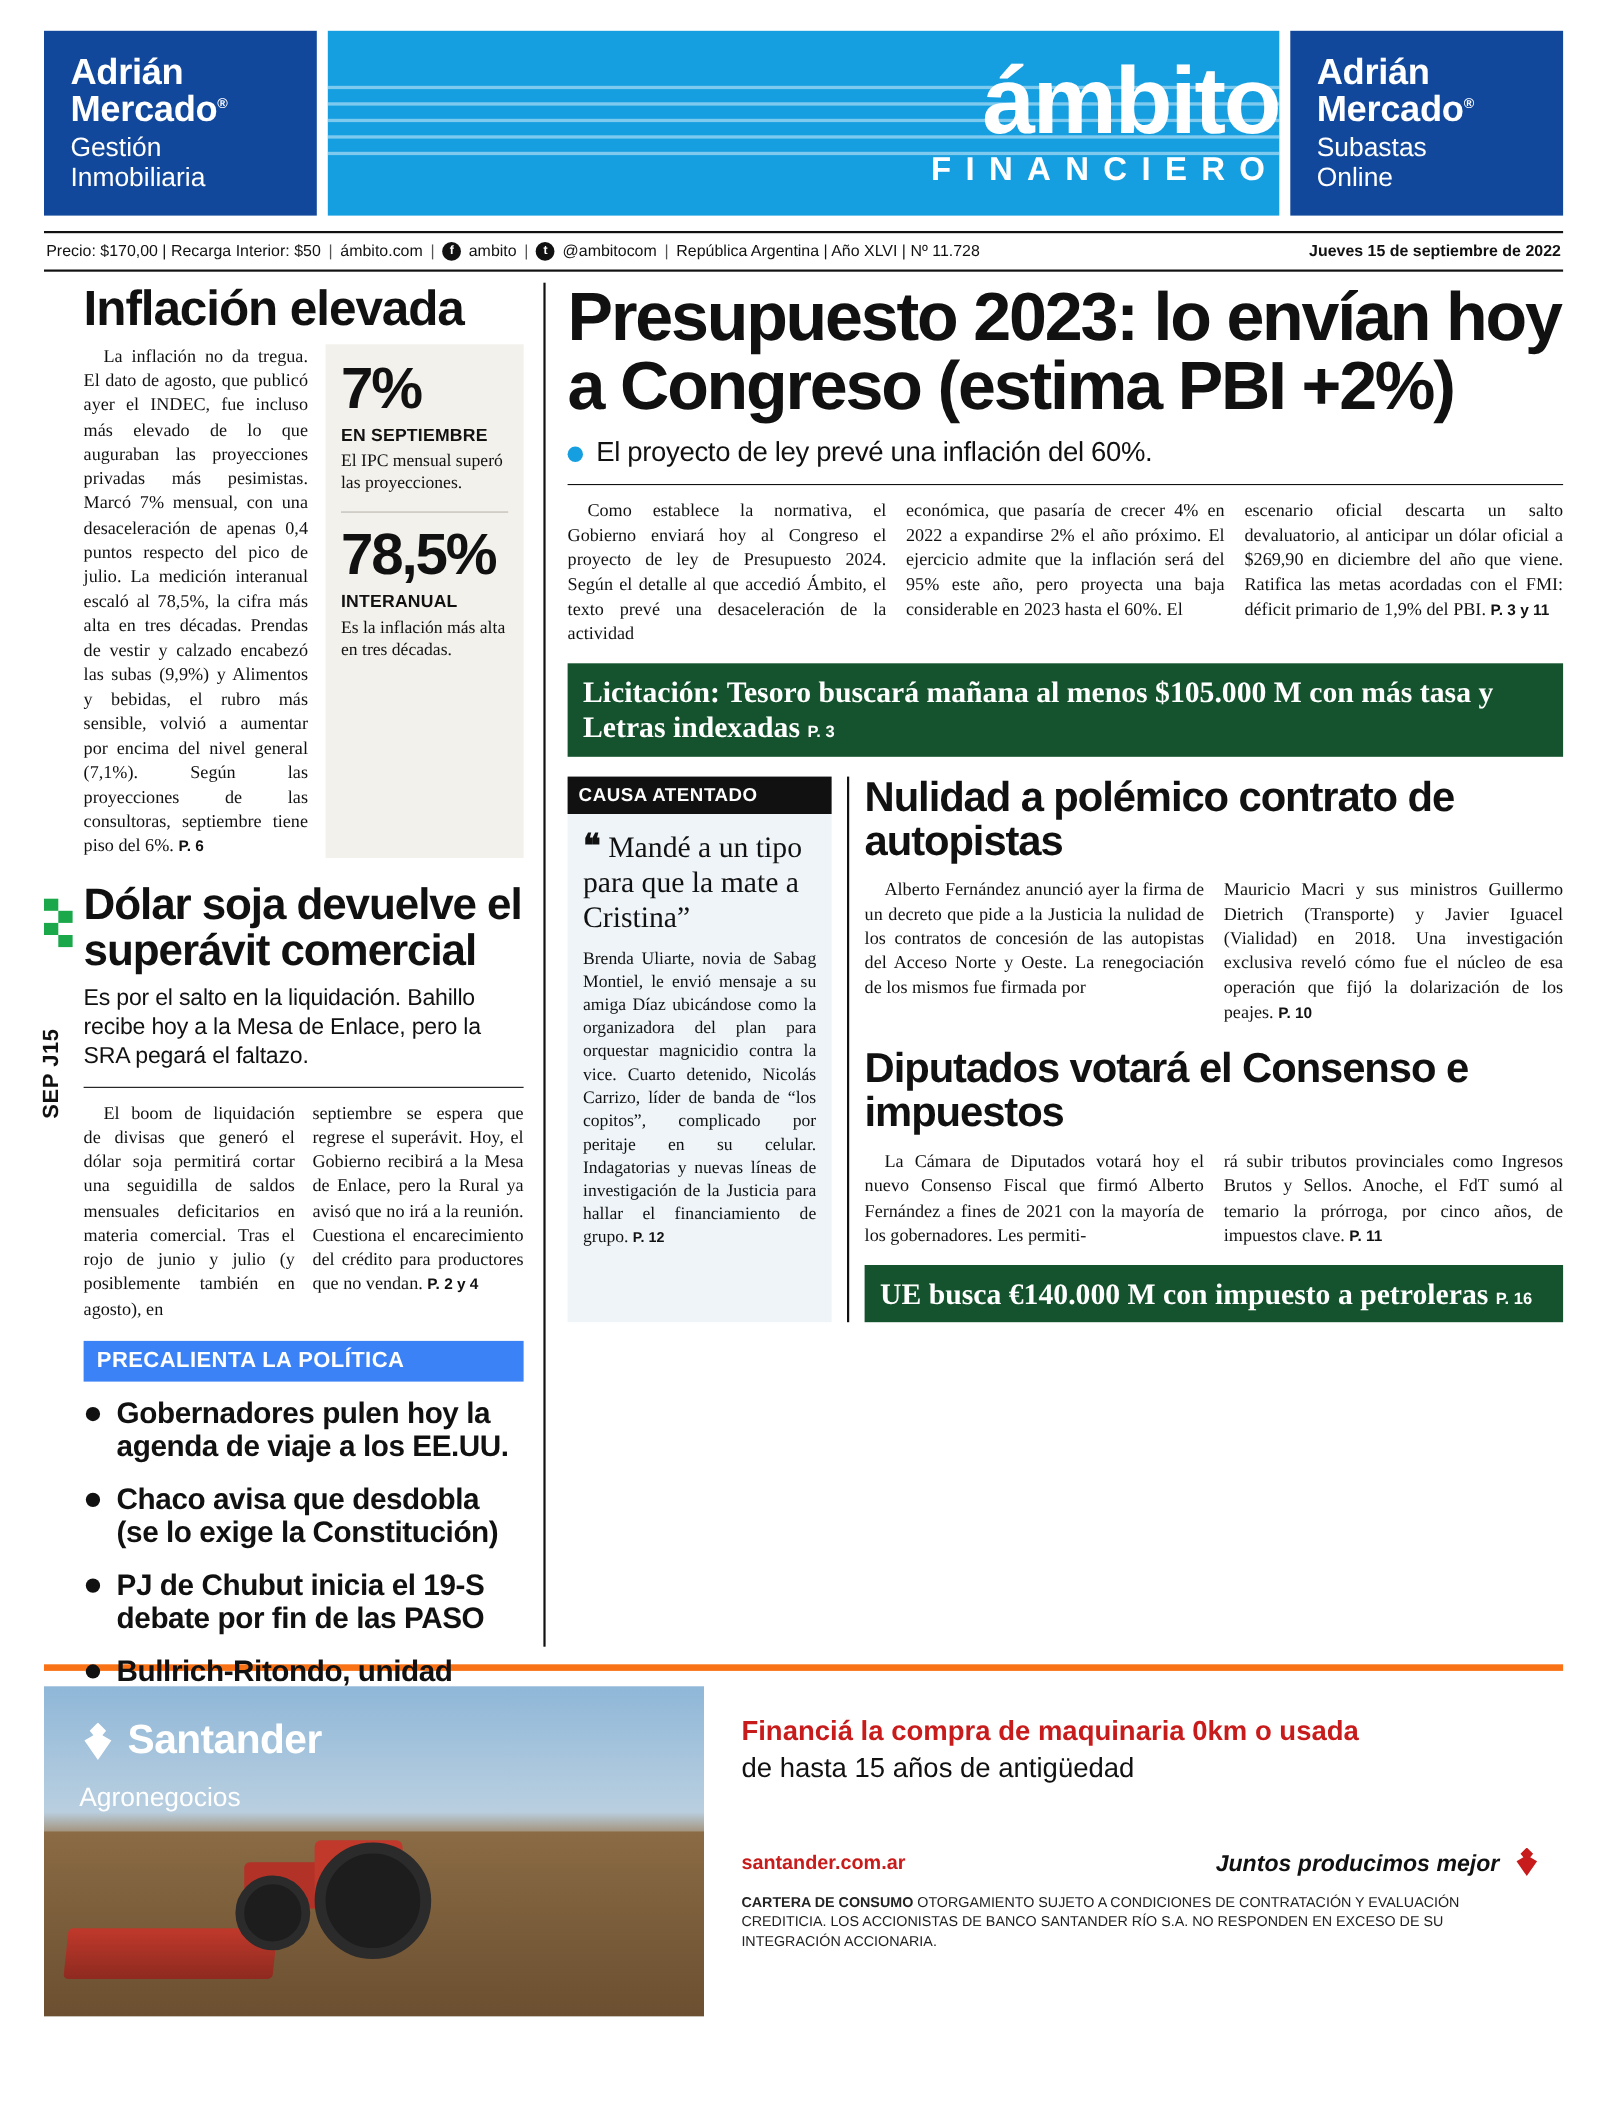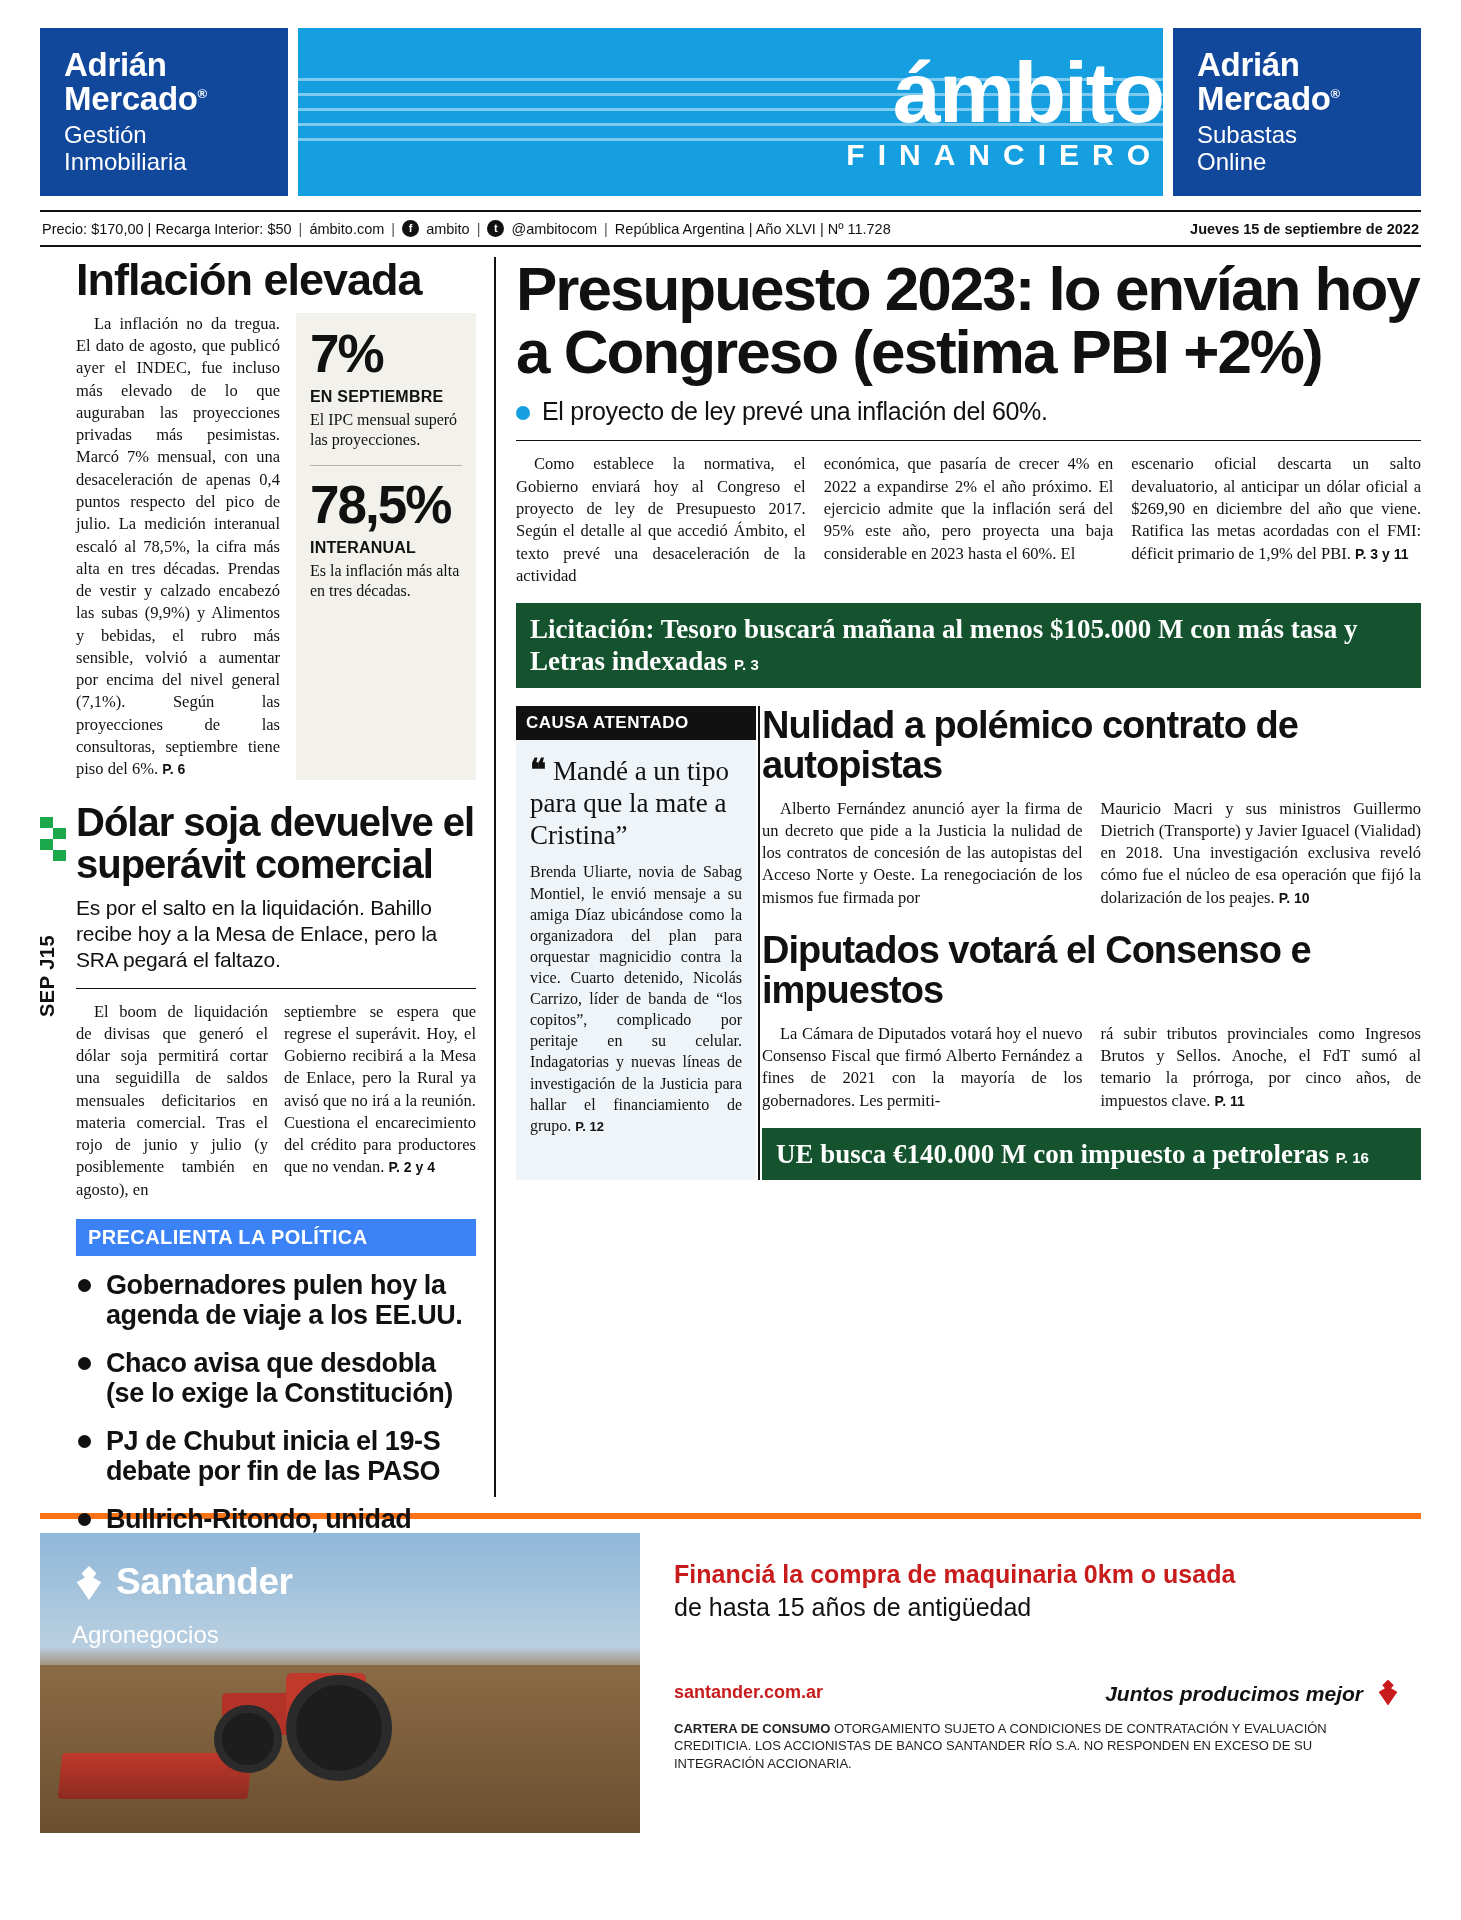--- a/index.html
+++ b/index.html
@@ -141,21 +141,21 @@
   .rule2{border-top:1px solid #111; margin:14px 0 12px;}
   .cols3{display:flex; gap:18px;}
   .cols3 > div{flex:1;}
 
   .bluebar{
     background:#14532d; color:#fff; padding:10px 14px; margin-top:16px;
     font-family:"Liberation Serif",serif; font-weight:bold; font-size:27px; line-height:1.2;
   }
   .bluebar .pg{font-family:"Liberation Sans",sans-serif; font-size:15px;}
 
-  .lower{display:flex; gap:2px; margin-top:18px;}
+  .lower{display:flex; gap:14px; margin-top:18px;}
   .causa{width:240px; background:#eef4f8; box-sizing:border-box;}
   .causa .tag{
     background:#111; color:#fff; font-family:"Liberation Sans",sans-serif; font-weight:bold;
     font-size:17px; padding:7px 10px; letter-spacing:.5px; display:block;
   }
   .causa .inner{padding:12px 14px 14px;}
   .quote{
     font-family:"Liberation Serif",serif; font-size:27px; line-height:1.18; font-weight:400;
   }
   .quote .qm{font-weight:bold; font-size:30px;}
@@ -324,21 +324,21 @@
       <h1 class="hl-main">Presupuesto 2023: lo envían hoy a Congreso (estima PBI +2%)</h1>
 
       <div class="kicker">
         <span class="dot"></span>
         <span>El proyecto de ley prevé una inflación del 60%.</span>
       </div>
 
       <div class="rule2"></div>
 
       <div class="cols3">
-        <div class="body-text ind">Como establece la normativa, el Gobierno enviará hoy al Congreso el proyecto de ley de Presupuesto 2017. Según el detalle al que accedió Ámbito, el texto prevé una desaceleración de la actividad</div>
+        <div class="body-text ind">Como establece la normativa, el Gobierno enviará hoy al Congreso el proyecto de ley de Presupuesto 2024. Según el detalle al que accedió Ámbito, el texto prevé una desaceleración de la actividad</div>
         <div class="body-text">económica, que pasaría de crecer 4% en 2022 a expandirse 2% el año próximo. El ejercicio admite que la inflación será del 95% este año, pero proyecta una baja considerable en 2023 hasta el 60%. El</div>
         <div class="body-text">
           <span>escenario oficial descarta un salto devaluatorio, al anticipar un dólar oficial a $269,90 en diciembre del año que viene. Ratifica las metas acordadas con el FMI: déficit primario de 1,9% del PBI.</span>
           <span class="pg">P. 3 y 11</span>
         </div>
       </div>
 
       <div class="bluebar">
         <span>Licitación: Tesoro buscará mañana al menos $105.000 M con más tasa y Letras indexadas</span>
         <span class="pg">P. 3</span>

